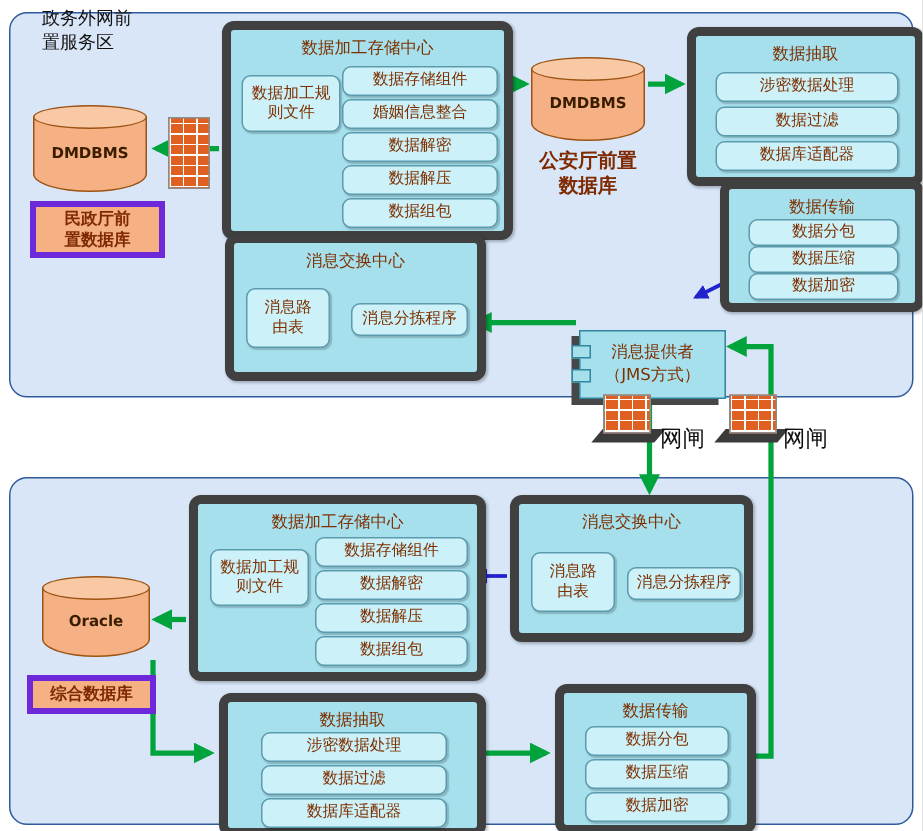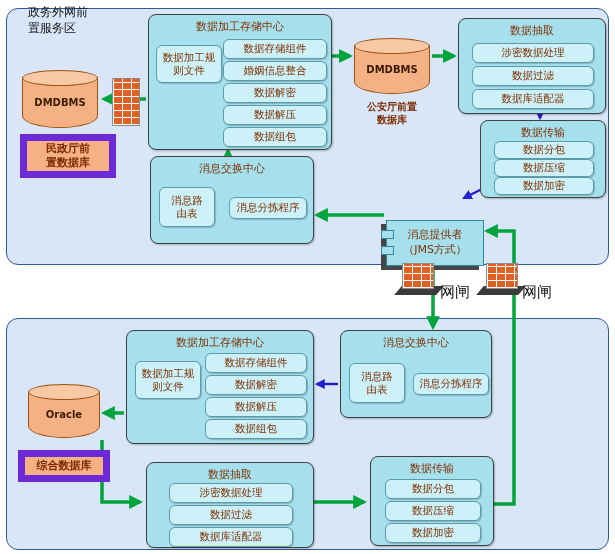--- a/index.html
+++ b/index.html
@@ -1,29 +1,29 @@
 <!DOCTYPE html>
 <html><head>
 <meta charset="utf-8">
 <style>
   html,body{margin:0;padding:0;background:#fff;font-family:"DejaVu Sans","Liberation Sans",sans-serif;}
   .stage{position:relative;width:615px;height:554px;background:#fff;overflow:hidden;outline:1px solid #8a8a8a;}
   .zone{position:absolute;background:#d8e6f8;border:1px solid #2f5b9d;border-radius:12px;z-index:1;}
   .zone-label{position:absolute;z-index:3;font-size:12px;color:#111;line-height:1.35;white-space:pre-line;}
   .arrows{position:absolute;left:0;top:0;z-index:2;pointer-events:none;}
-  .module{position:absolute;background:#a6e0ed;border:1px solid #404040;border-radius:8px;z-index:3;box-shadow:1px 1px 2px rgba(0,0,0,.25);}
+  .module{position:absolute;background:#a6e0ed;border:6px solid #404040;border-radius:8px;z-index:3;box-shadow:1px 1px 2px rgba(0,0,0,.25);}
   .module-title{position:absolute;top:4px;left:0;right:0;text-align:center;font-size:11px;color:#7f3000;}
   .sub{position:absolute;background:#ccf1f8;border:1px solid #5b9bad;border-radius:6px;display:flex;align-items:center;justify-content:center;font-size:10.5px;color:#7f3000;text-align:center;line-height:1.25;box-shadow:1px 1px 1px rgba(0,0,0,.2);}
   .ml{white-space:pre-line;}
   .cyl{position:absolute;z-index:3;}
   .cyl-body{position:absolute;left:0;right:0;top:7px;bottom:0;background:#f5b183;border:1px solid #9c5312;border-top:none;border-radius:0 0 50% 50%/0 0 12px 12px;}
   .cyl-top{position:absolute;left:0;right:0;top:0;height:14px;background:#f8c9a4;border:1px solid #9c5312;border-radius:50%;}
   .cyl-text{position:absolute;left:0;right:0;top:46%;text-align:center;font-size:10px;font-weight:bold;color:#3a1d00;}
-  .db-label{position:absolute;z-index:3;background:#f5b183;border:7px solid #6d28d9;display:flex;align-items:center;justify-content:center;text-align:center;font-size:11px;font-weight:bold;color:#7f2a00;line-height:1.3;}
-  .db-text{position:absolute;z-index:3;text-align:center;font-size:10px;font-weight:bold;color:#7f2a00;line-height:1.3;}
+  .db-label{position:absolute;z-index:3;background:#f5b183;border:4px solid #6d28d9;display:flex;align-items:center;justify-content:center;text-align:center;font-size:11px;font-weight:bold;color:#7f2a00;line-height:1.3;}
+  .db-text{position:absolute;z-index:3;text-align:center;font-size:13px;font-weight:bold;color:#7f2a00;line-height:1.3;}
   .brick{position:absolute;z-index:4;background:
       repeating-linear-gradient(0deg,#ffffff 0 1px,transparent 1px 7px),
       repeating-linear-gradient(90deg,#ffffff 0 1px,transparent 1px 9px),#df6020;
       border:1px solid #8c8c8c;}
   .gate-base{position:absolute;z-index:3;background:#3b3b3b;transform:skewX(-40deg);}
   .gate-label{position:absolute;z-index:3;font-size:15px;color:#111;}
   .provider{position:absolute;z-index:3;background:#a6e0ed;border:1px solid #31859c;box-shadow:-5px 4px 0 #474747;display:flex;align-items:center;justify-content:center;margin-top:20px;}
   .provider::before,.provider::after{content:"";position:absolute;left:-6px;width:11px;height:7px;background:#a6e0ed;border:1px solid #31859c;}
   .provider::before{top:9px;}
   .provider::after{top:25px;}

